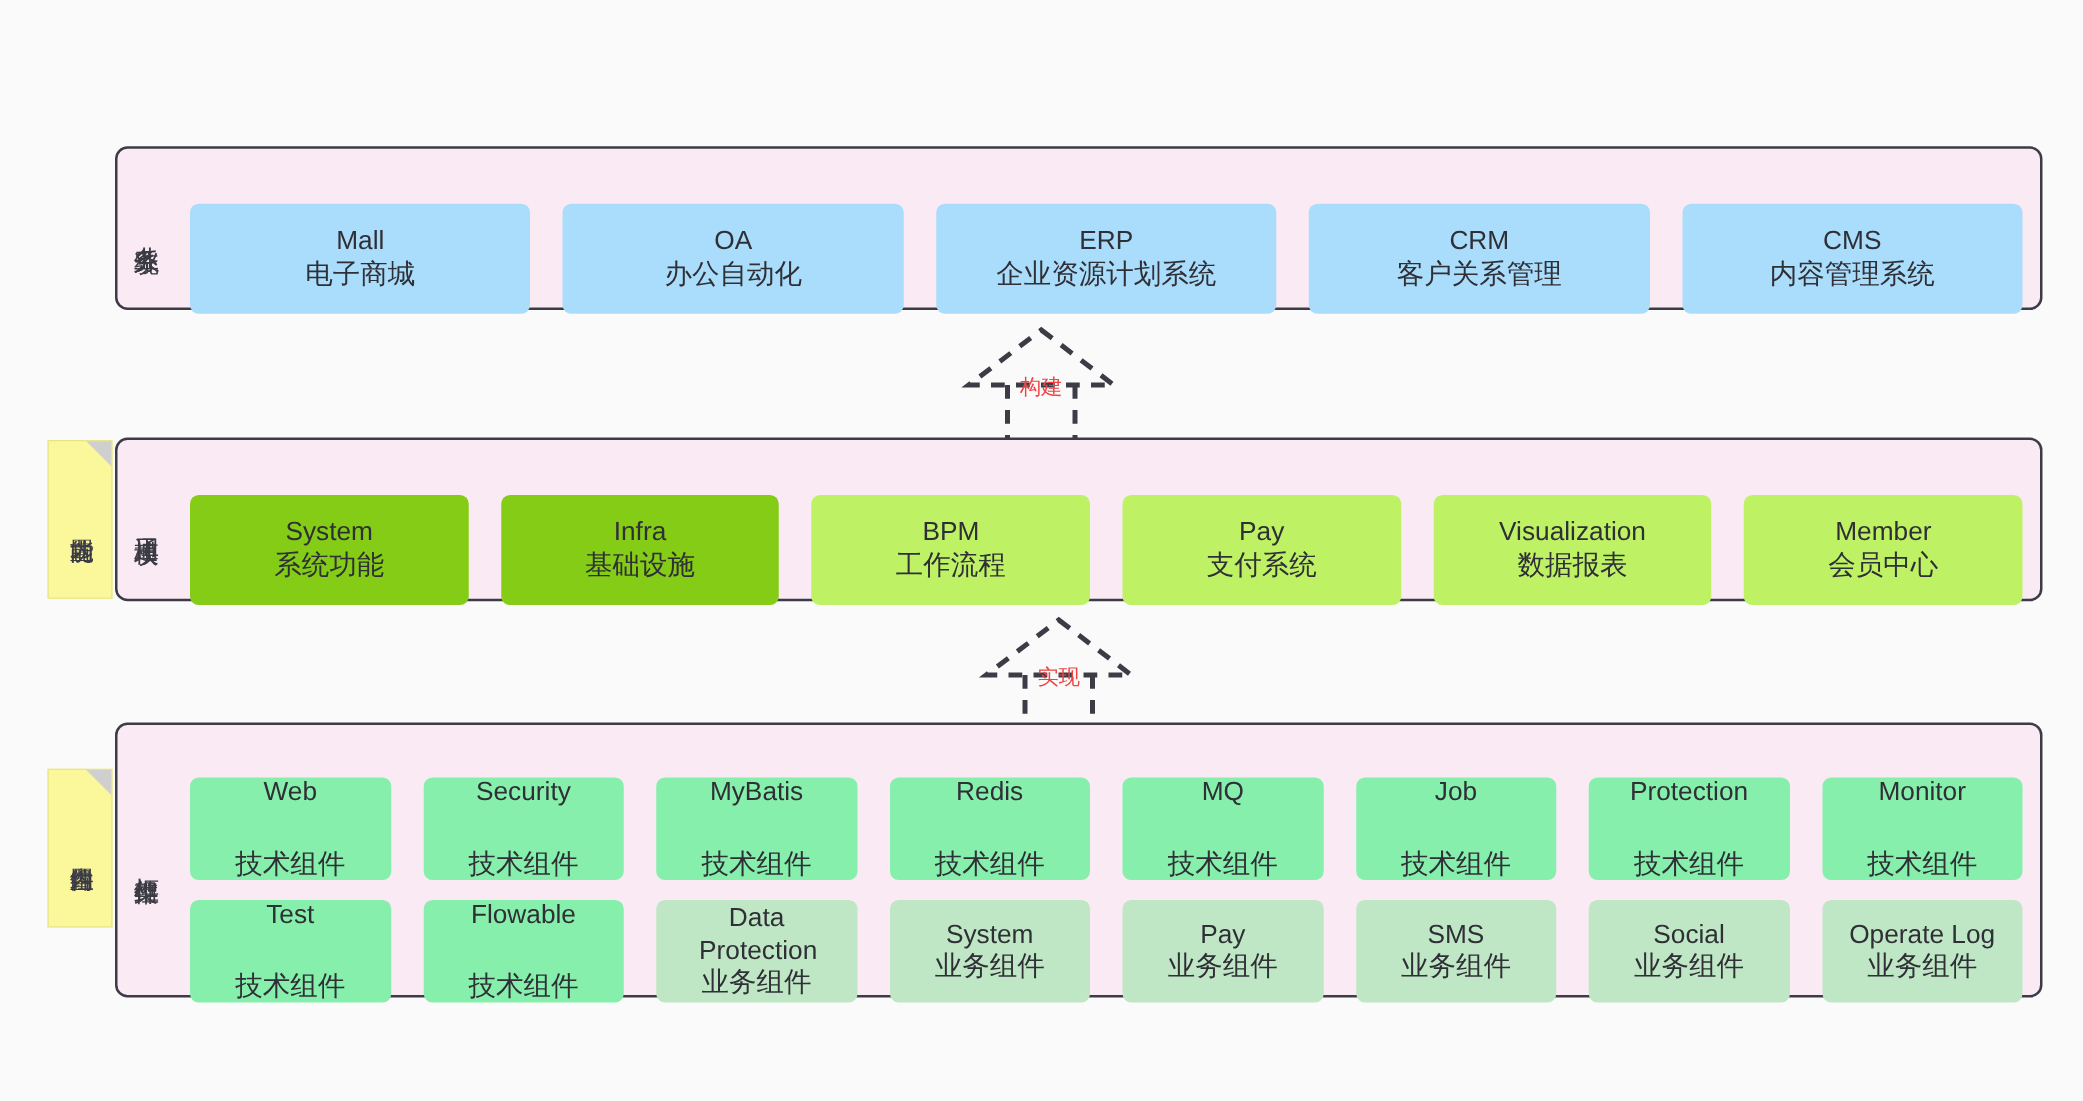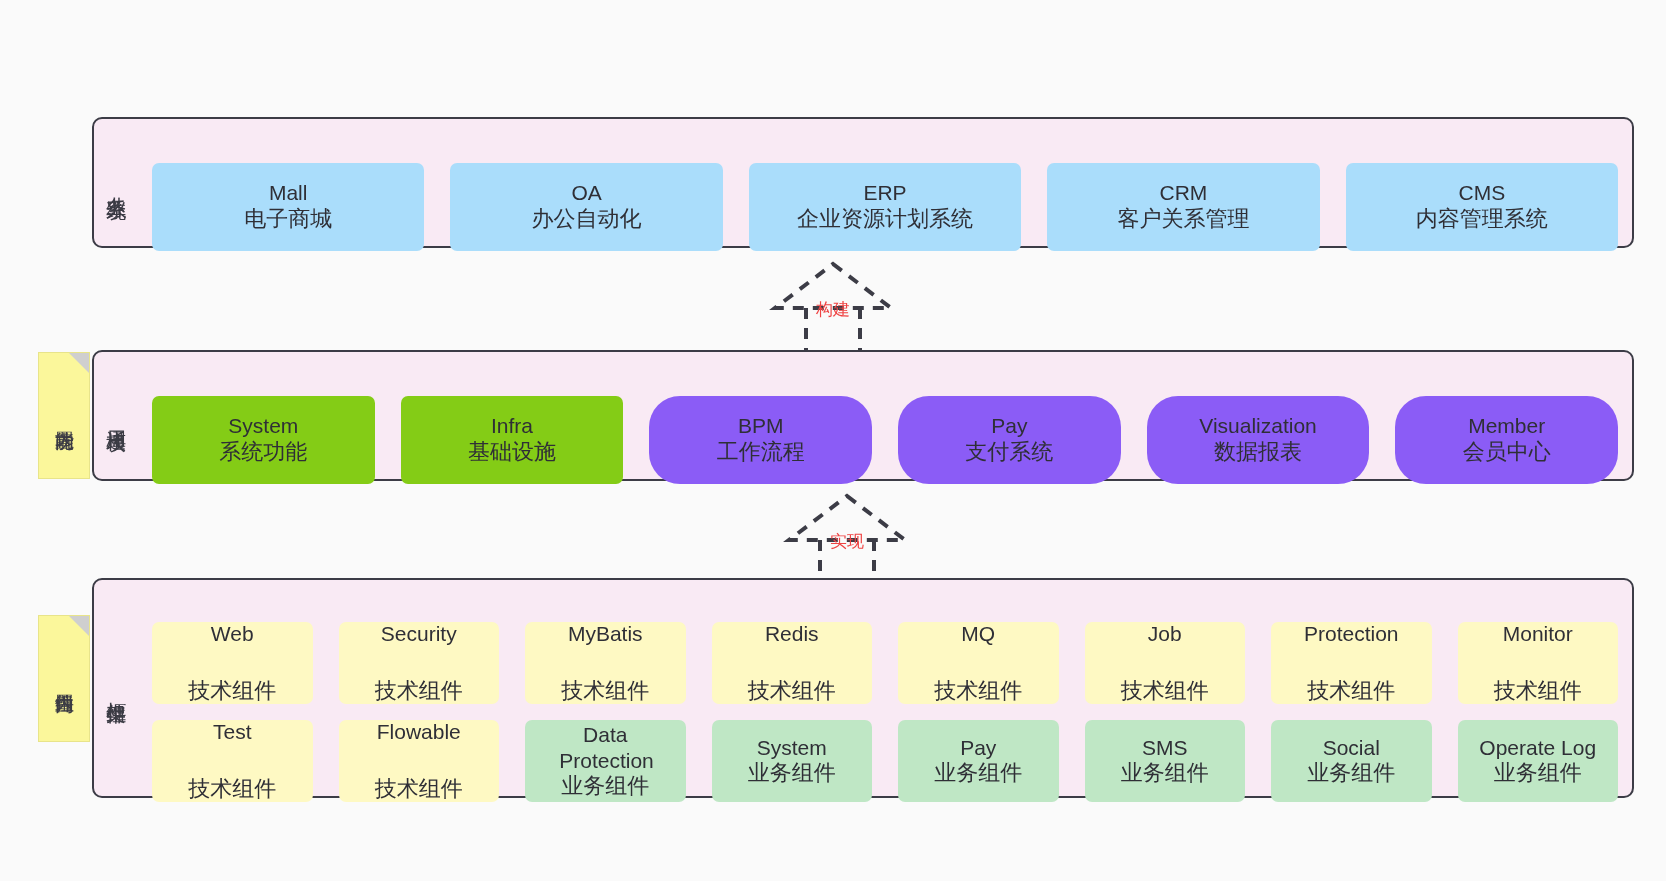--- a/index.html
+++ b/index.html
@@ -87,22 +87,22 @@
     line-height: 1.22;
   }
   .card .t1 { font-size: 21px; }
   .card .t2 { font-size: 22px; }
 
   .h-116 { height: 88px; }
   .h-96  { height: 82px; }
 
   .c-blue        { background: #aaddfb; }
   .c-red         { background: #84cc16; }
-  .c-pink        { background: #8b5cf6; border-radius: 31px; }
-  .c-green       { background: #fef9c3; gap: 32px; }
+  .c-pink        { background: #bef264; }
+  .c-green       { background: #86efac; gap: 32px; }
   .c-lightgreen  { background: #bfe7c5; }
 
   
   .layer-body > .card { margin: 0 13px; }
   .layer-body > .card:first-child { margin-left: 0; }
   .layer-body > .card:last-child  { margin-right: 0; }
 
   
   .note {
     position: absolute;

